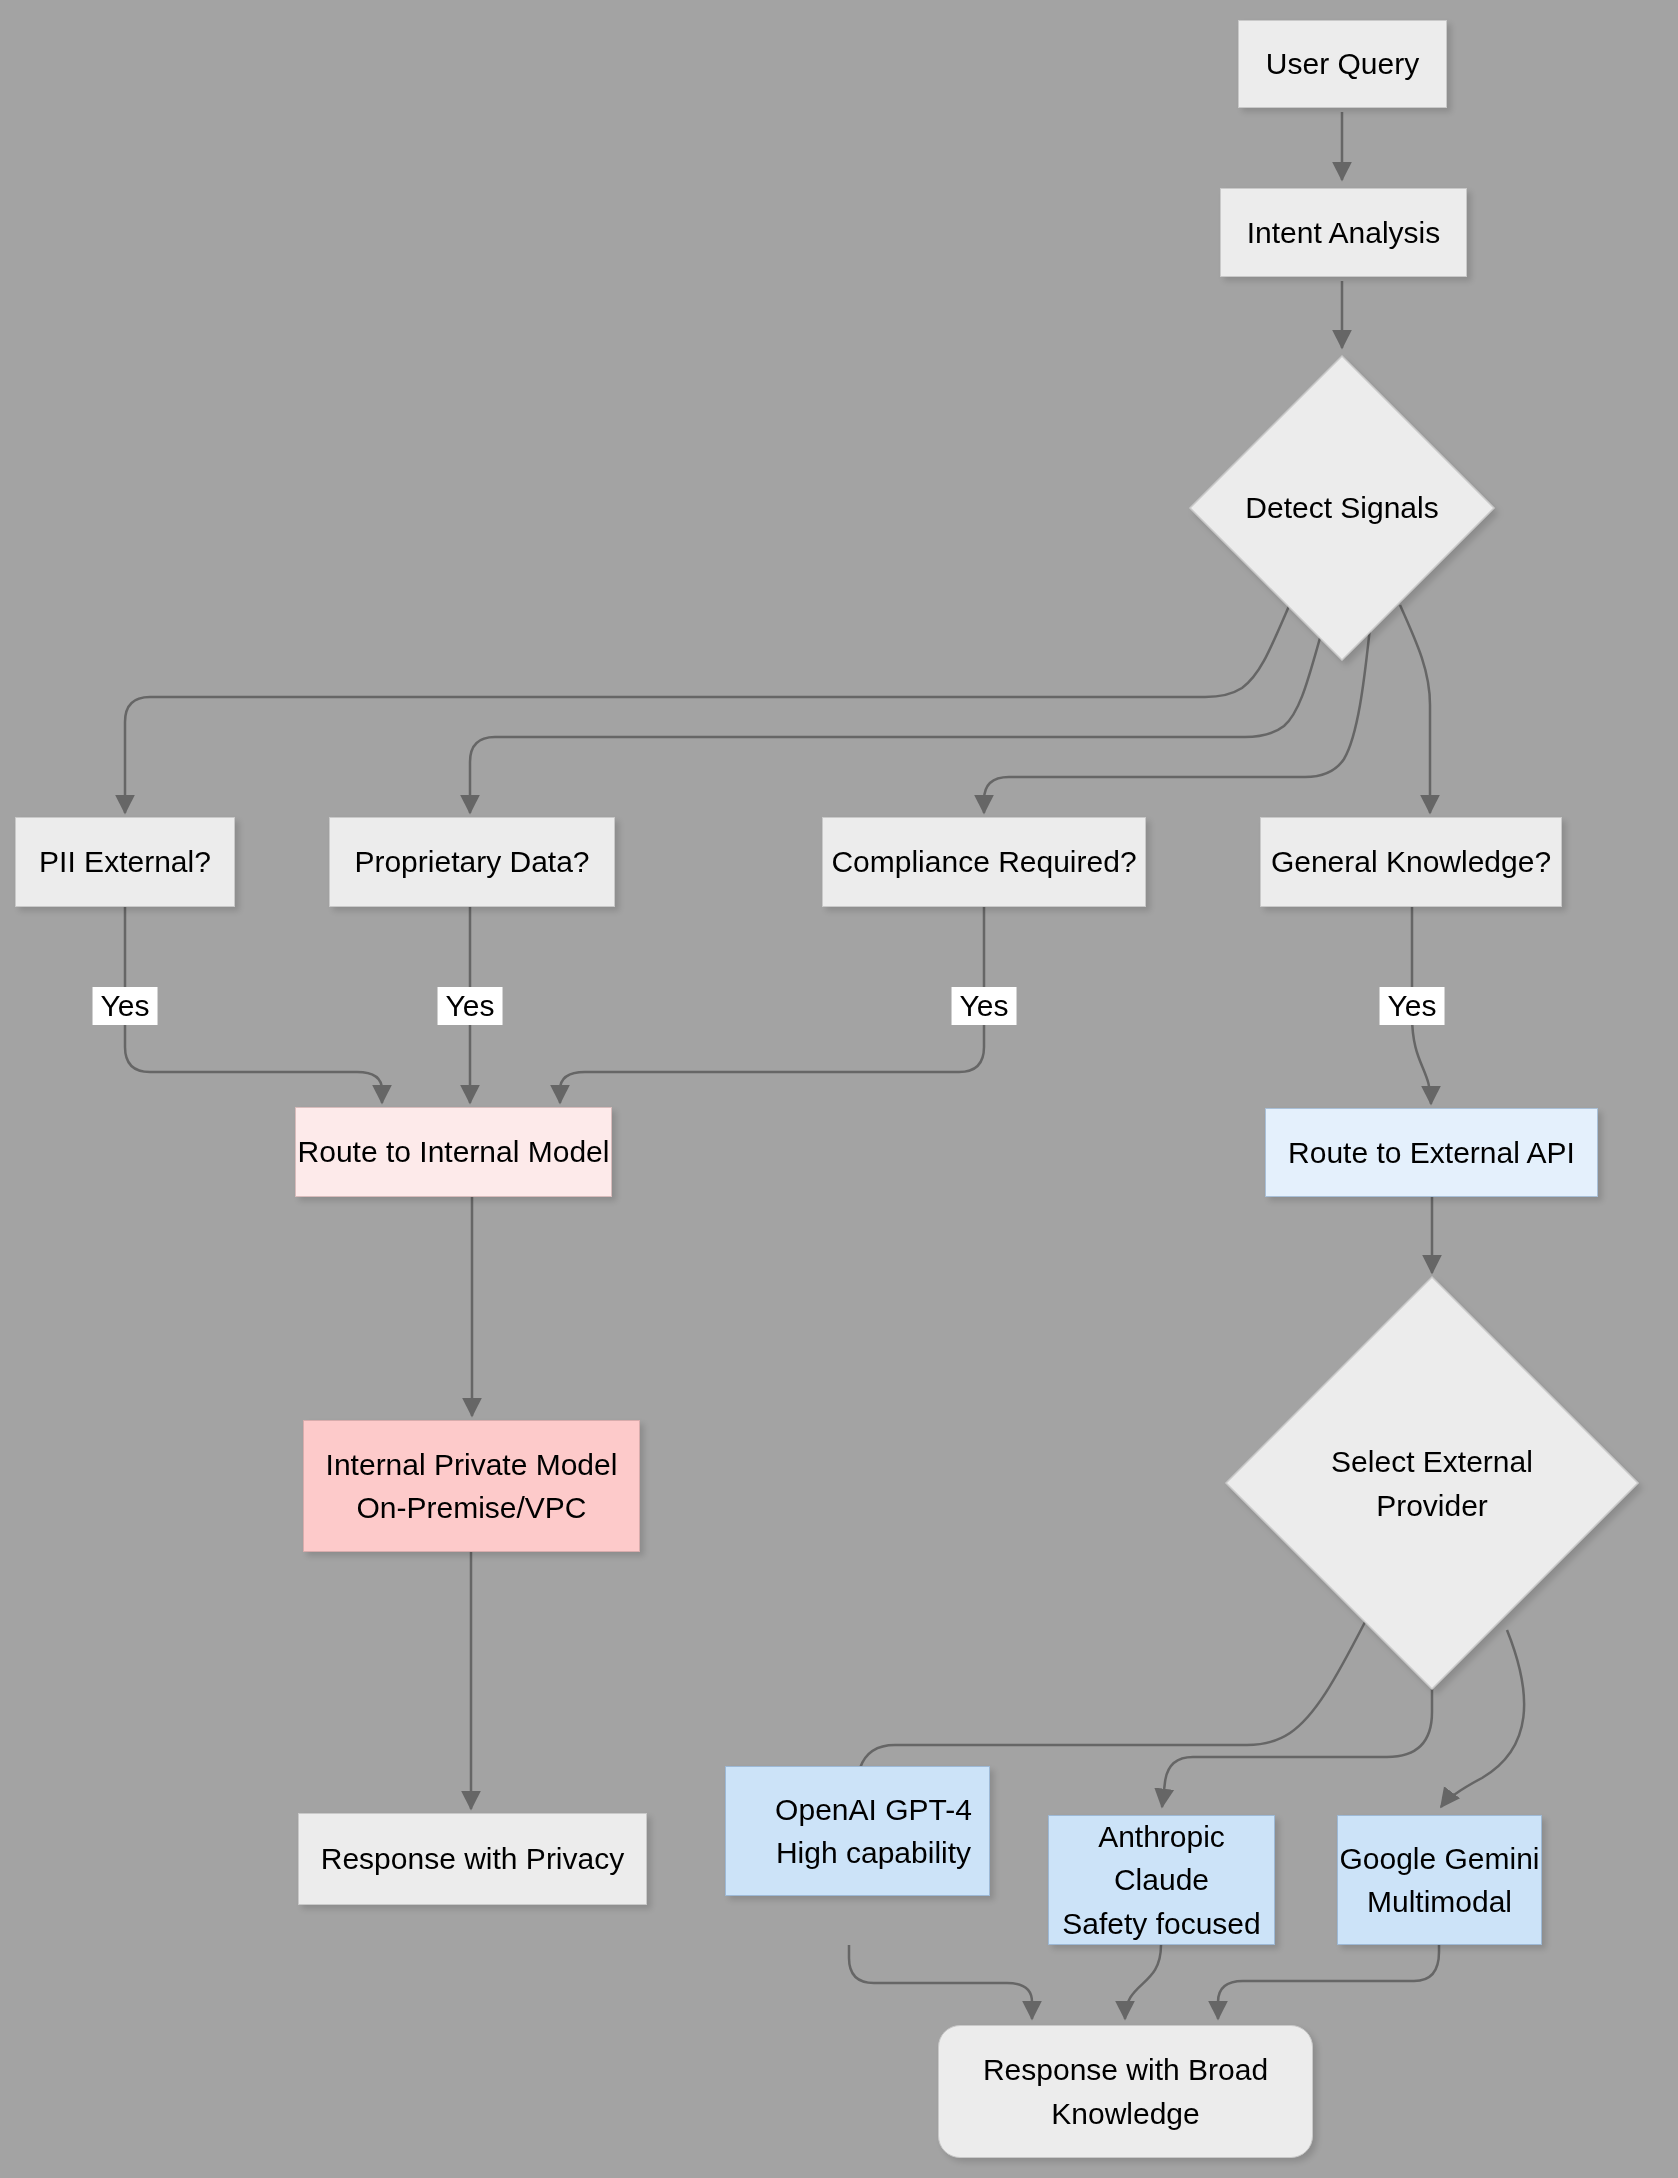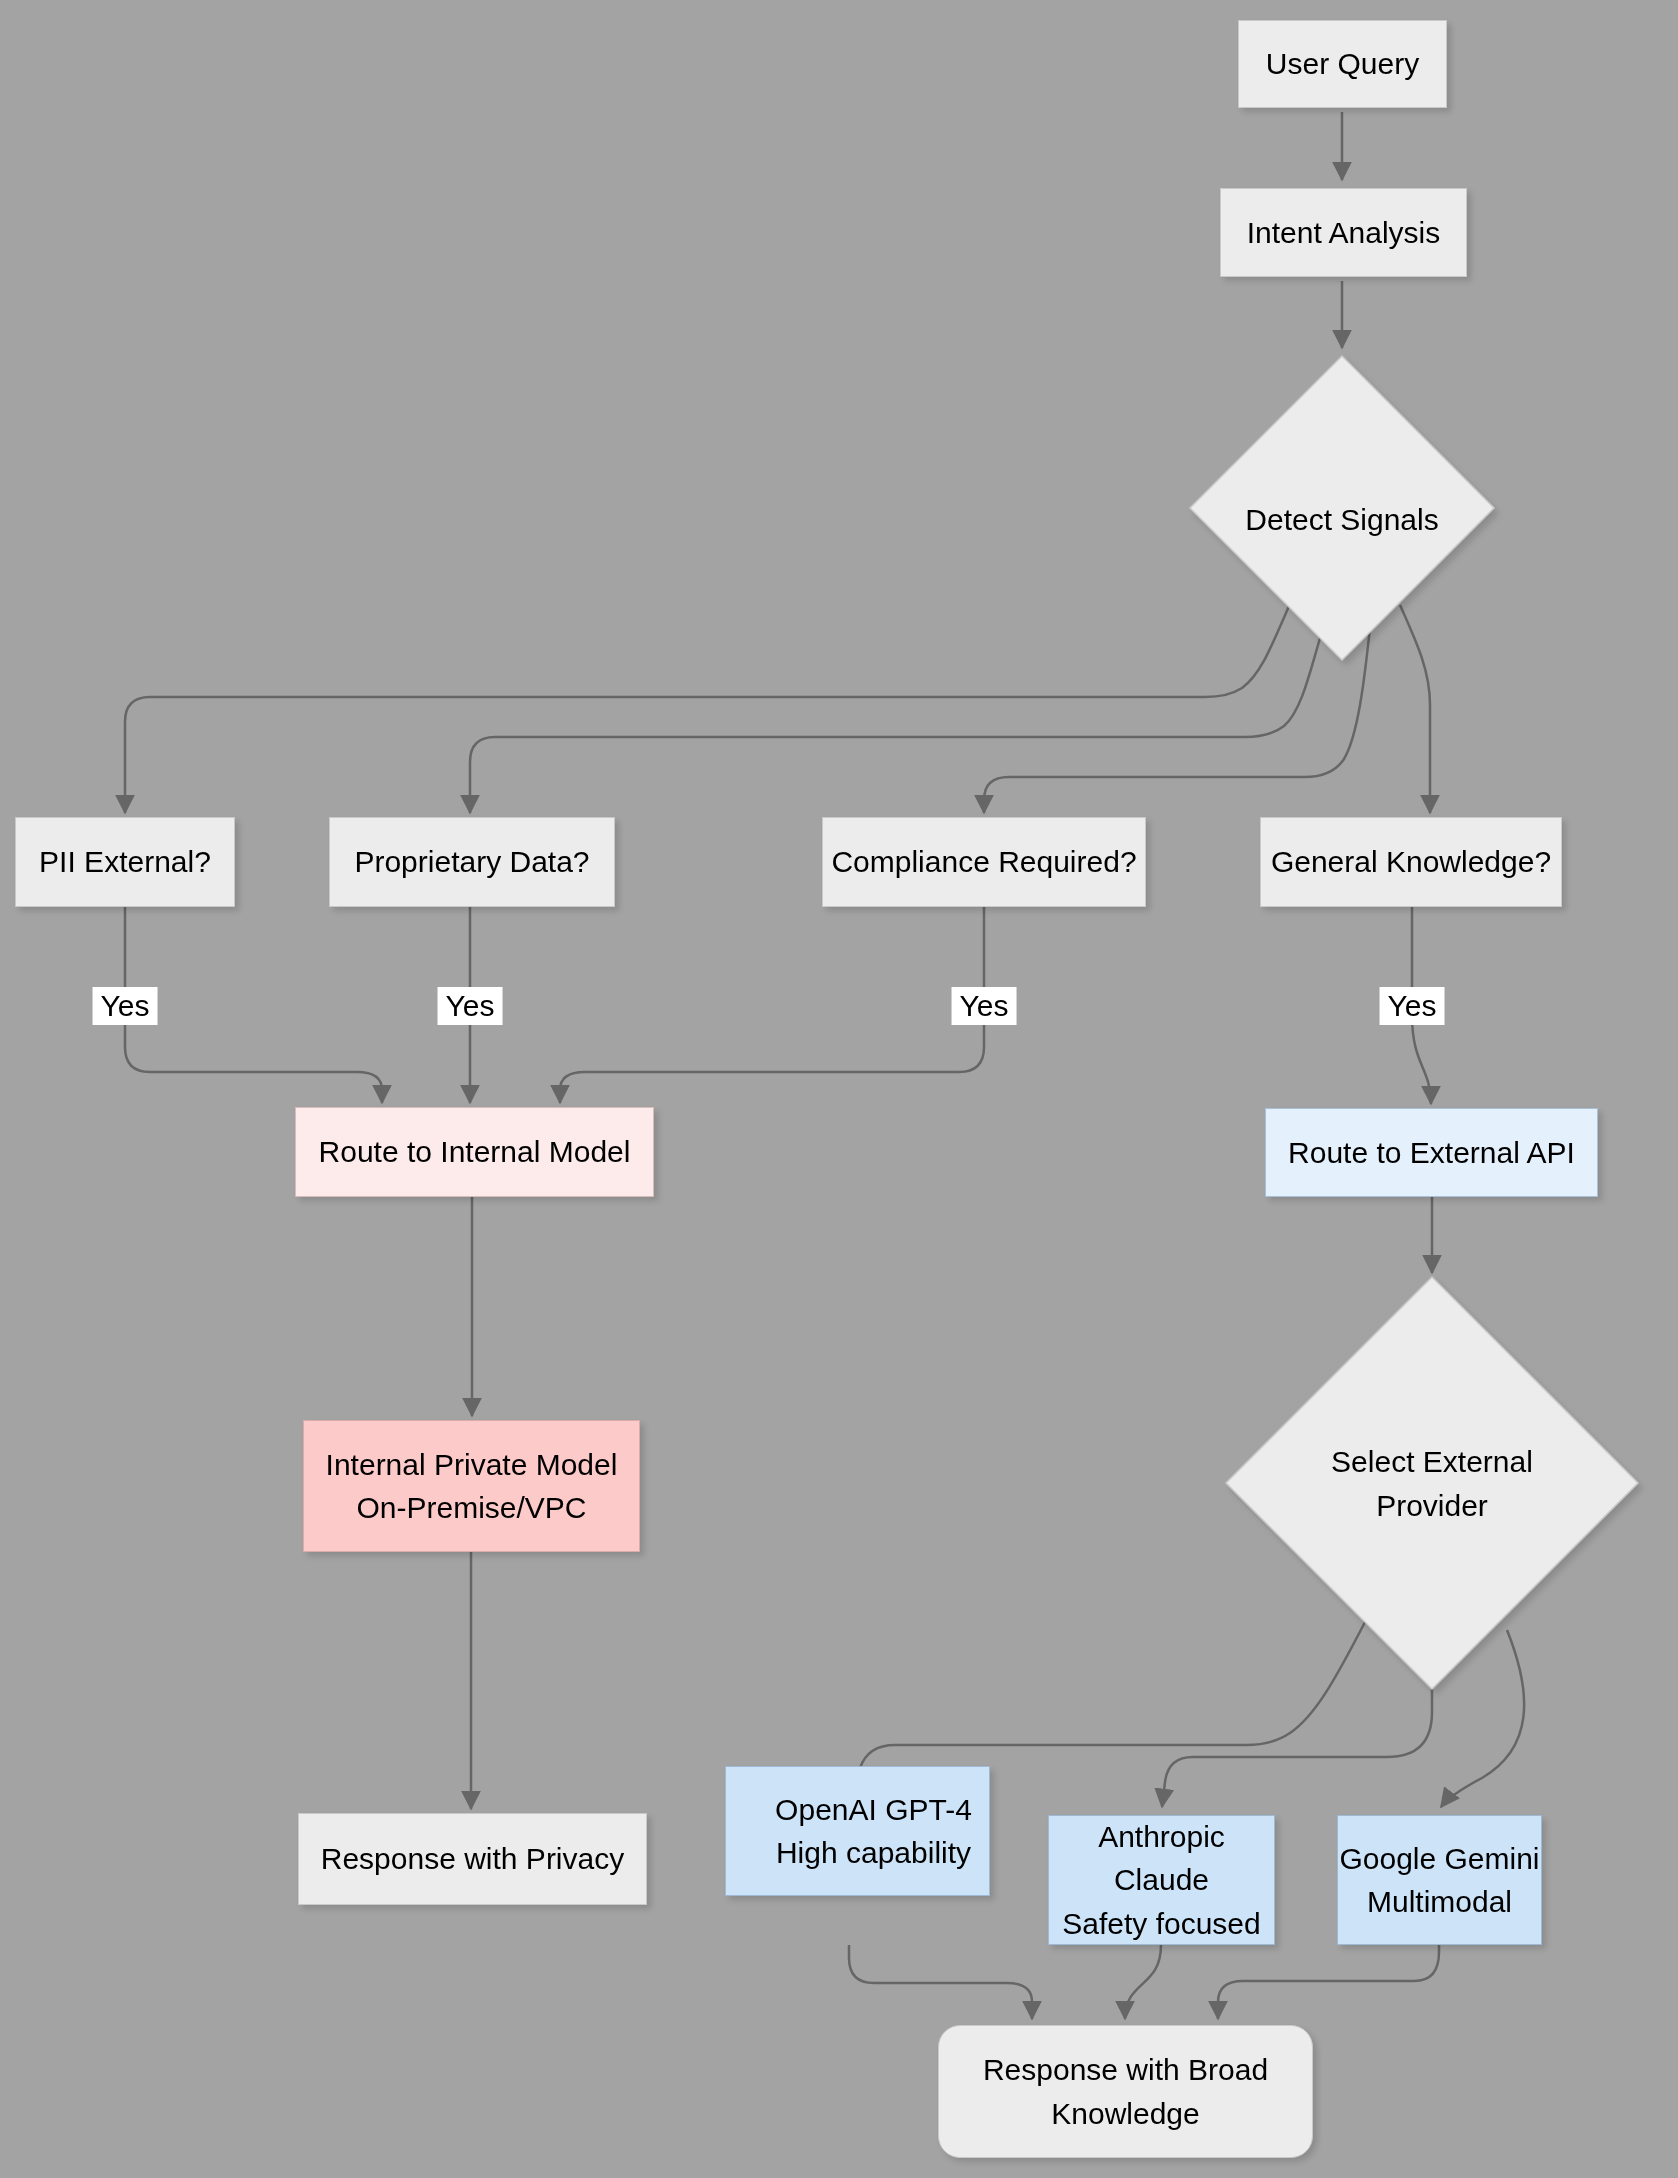--- a/index.html
+++ b/index.html
@@ -80,42 +80,42 @@
     <polygon class="diamond" filter="url(#nodeshadow)" points="1432,1277 1638,1483 1432,1689 1226,1483"></polygon>
   </svg>
 
   <div class="node" style="left:1238px;top:20px;width:209px;height:88px;">
     <span class="node-label">User Query</span>
   </div>
   <div class="node" style="left:1220px;top:188px;width:247px;height:89px;">
     <span class="node-label">Intent Analysis</span>
   </div>
 
-  <div class="diamond-label" style="left:1342px;top:520px;">Detect Signals</div>
+  <div class="diamond-label" style="left:1342px;top:508px;">Detect Signals</div>
   <div class="diamond-label" style="left:1432px;top:1483px;">Select External Provider</div>
 
   <div class="node" style="left:15px;top:817px;width:220px;height:90px;">
     <span class="node-label">PII External?</span>
   </div>
   <div class="node" style="left:329px;top:817px;width:286px;height:90px;">
     <span class="node-label">Proprietary Data?</span>
   </div>
   <div class="node" style="left:1260px;top:817px;width:302px;height:90px;">
     <span class="node-label">General Knowledge?</span>
   </div>
   <div class="node" style="left:822px;top:817px;width:324px;height:90px;">
     <span class="node-label">Compliance Required?</span>
   </div>
 
   <div class="edge-label" style="left:125px;top:1006px;">Yes</div>
   <div class="edge-label" style="left:470px;top:1006px;">Yes</div>
   <div class="edge-label" style="left:984px;top:1006px;">Yes</div>
   <div class="edge-label" style="left:1412px;top:1006px;">Yes</div>
 
-  <div class="node pink-light" style="left:295px;top:1107px;width:359px;height:90px;">
+  <div class="node pink-light" style="left:295px;top:1107px;width:317px;height:90px;">
     <span class="node-label">Route to Internal Model</span>
   </div>
   <div class="node blue-light" style="left:1265px;top:1108px;width:333px;height:89px;">
     <span class="node-label">Route to External API</span>
   </div>
 
   <div class="node pink" style="left:303px;top:1420px;width:337px;height:132px;">
     <span class="node-label">Internal Private Model
 On-Premise/VPC</span>
   </div>

